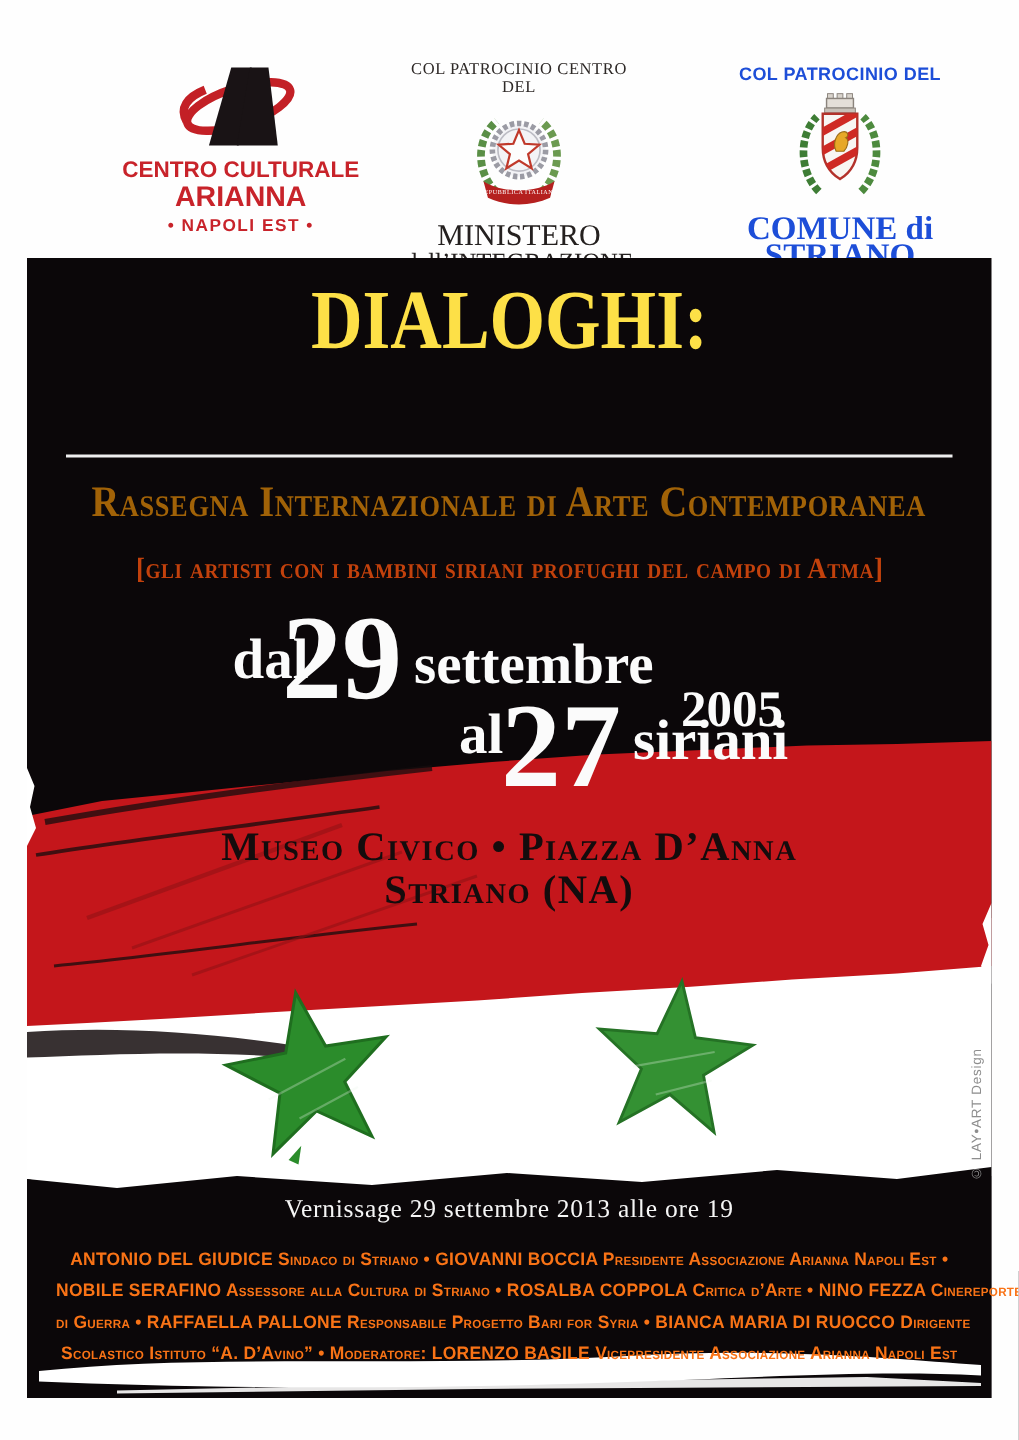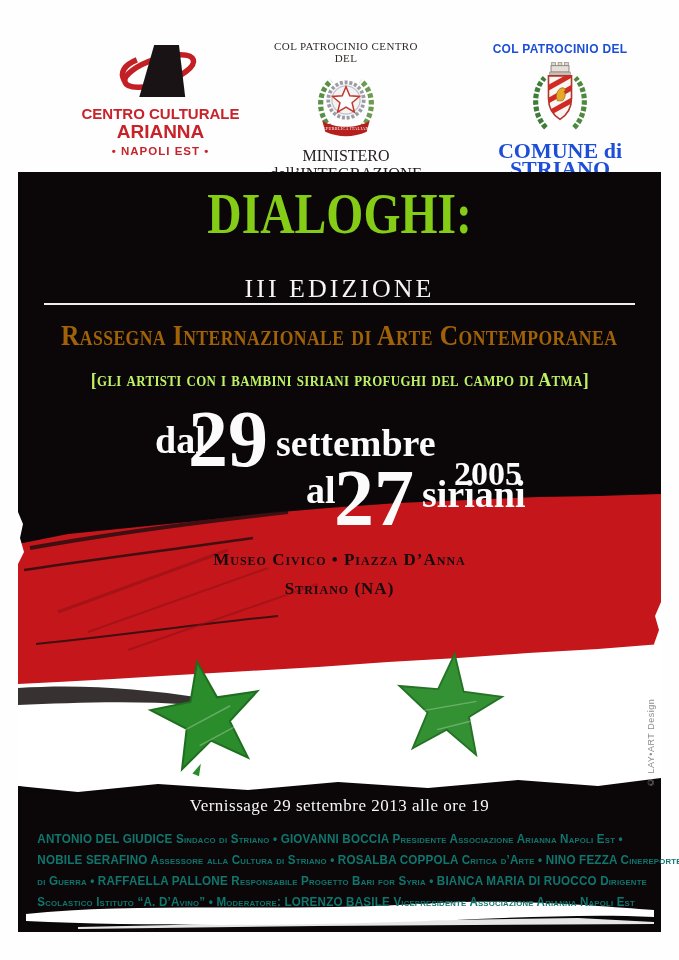--- a/index.html
+++ b/index.html
@@ -7,52 +7,52 @@
         font-family:"Liberation Sans",sans-serif;}
   
   .logo{position:absolute;text-align:center;}
   .logo-arianna{left:78px;top:40px;width:165px;color:#c8232a;font-weight:bold;}
   .ar-mark{display:block;margin:0 auto;}
   .ar1{font-size:15px;letter-spacing:0;line-height:17px;margin-top:3px;text-align:center;}
   .ar2{font-size:19px;line-height:20px;}
   .ar3{font-size:11.5px;letter-spacing:1px;line-height:15px;margin-top:2px;}
   .logo-ministero{left:262px;top:40px;width:168px;color:#24201f;}
   .pat-serif{font-family:"Liberation Serif",serif;font-size:11px;letter-spacing:.4px;color:#2e2927;}
-  .min1{font-family:"Liberation Serif",serif;font-size:16px;line-height:18px;margin-top:3px;}
+  .min1{font-family:"Liberation Serif",serif;font-size:20px;line-height:18px;margin-top:3px;}
   .min2{font-family:"Liberation Serif",serif;font-size:16.5px;line-height:18px;}
   .logo-comune{left:467px;top:42px;width:186px;color:#1d4ed8;}
   .pat-sans{font-size:12px;font-weight:bold;letter-spacing:.3px;}
   .com1{font-family:"Liberation Serif",serif;font-weight:bold;font-size:22px;line-height:18px;margin-top:2px;}
   .com2{font-family:"Liberation Serif",serif;font-size:10.5px;letter-spacing:.6px;line-height:13px;}
   
   .board{position:absolute;left:18px;top:172px;width:643px;height:760px;background:#0b0709;}
   .bands{position:absolute;left:0;top:0;width:643px;height:760px;}
   .abs{position:absolute;left:0;right:0;text-align:center;line-height:1;white-space:nowrap;}
   .cond{display:inline-block;transform:scaleX(0.85);transform-origin:50% 50%;white-space:nowrap;}
   .cond92{display:inline-block;transform:scaleX(0.92);transform-origin:50% 50%;white-space:nowrap;}
-  .title1{top:14px;font-family:"Liberation Serif",serif;font-weight:bold;font-size:56px;color:#84cc16;}
+  .title1{top:14px;font-family:"Liberation Serif",serif;font-weight:bold;font-size:56px;color:#fde047;}
   .title2{top:62px;font-family:"Liberation Serif",serif;font-weight:bold;font-size:56px;color:#e41b21;}
   .small-a{font-size:0.72em;margin:0 10px;}
   .edition{top:104px;font-family:"Liberation Serif",serif;font-size:26px;color:#f4f4f4;letter-spacing:3px;}
   .rule{position:absolute;left:26px;right:26px;top:131px;height:2px;background:#efefef;}
   .subtitle{top:149px;font-family:"Liberation Serif",serif;font-weight:bold;font-size:29px;
             font-variant:small-caps;color:#a16207;letter-spacing:.5px;}
   .subtitle .cond{transform:scaleX(0.88);}
   .tagline{top:198px;font-family:"Liberation Serif",serif;font-weight:bold;font-size:19.5px;
-           font-variant:small-caps;color:#bef264;letter-spacing:.4px;}
+           font-variant:small-caps;color:#c2410c;letter-spacing:.4px;}
   .dates span{position:absolute;font-family:"Liberation Serif",serif;font-weight:bold;color:#fbfbfb;line-height:1;}
   .d-word{font-size:38px;}
   .d-num{font-size:80px;}
   .d-year{font-size:34px;}
-  .venue{font-family:"Liberation Serif",serif;font-weight:bold;font-size:17px;font-variant:small-caps;
+  .venue{font-family:"Liberation Serif",serif;font-weight:bold;font-size:27px;font-variant:small-caps;
          color:#140c0d;letter-spacing:1px;}
   .venue1{top:379px;}
   .venue2{top:408px;}
   .vernissage{top:625px;font-family:"Liberation Serif",serif;font-size:17px;color:#f6f6f6;letter-spacing:.5px;}
-  .credits{position:absolute;left:10px;right:10px;top:657px;text-align:left;color:#0f766e;
+  .credits{position:absolute;left:10px;right:10px;top:657px;text-align:center;color:#f97316;
            font-size:12px;font-weight:600;font-variant:small-caps;letter-spacing:.2px;}
   .credits div{line-height:21px;white-space:nowrap;transform:scaleX(0.97);transform-origin:50% 50%;}
   .design-credit{position:absolute;right:5px;top:500px;height:115px;writing-mode:vertical-rl;
                  transform:rotate(180deg);font-size:9px;color:#8d8d8d;letter-spacing:.5px;}
 </style>
 </head>
 <body>
 
 <div class="page">
 
@@ -150,21 +150,20 @@
       <g fill="#ffffff">
         <polygon points="0,340 5,352 2,366 6,380 0,392"></polygon>
         <polygon points="0,540 7,552 3,568 8,584 0,596"></polygon>
         <polygon points="643,430 637,444 641,458 636,472 643,484"></polygon>
       </g>
     </svg>
 
     <div class="abs title1">
       <span class="cond">DIALOGHI:</span>
     </div>
-    <div class="abs edition">III EDIZIONE</div>
     <div class="rule"></div>
     <div class="abs subtitle">
       <span class="cond">Rassegna Internazionale di Arte Contemporanea</span>
     </div>
     <div class="abs tagline">
       <span class="cond92">[gli artisti con i bambini siriani profughi del campo di Atma]</span>
     </div>
 
     <div class="dates">
       <span class="d-word" style="left:137px;top:249px">dal</span>

